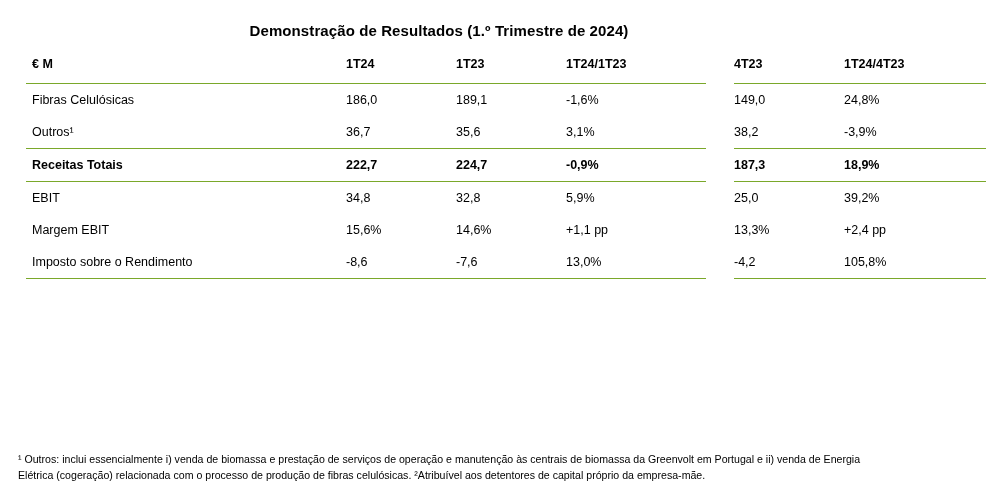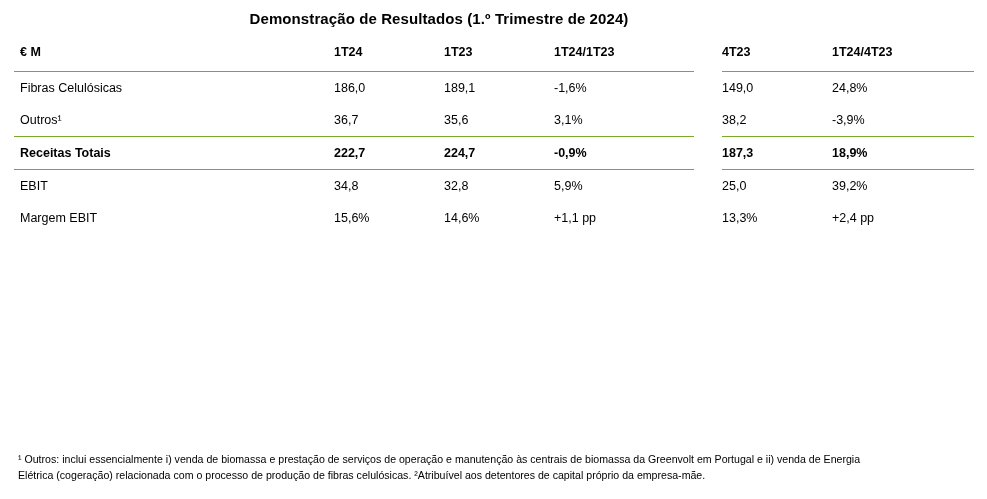--- a/index.html
+++ b/index.html
@@ -12,21 +12,21 @@
     background: #ffffff;
     font-family: "Liberation Sans", sans-serif;
     color: #000000;
     overflow: hidden;
   }
   .page {
     position: relative;
     width: 878px;
     height: 499px;
     box-sizing: border-box;
-    padding: 0;
+    padding: 12px;
   }
   .title {
     text-align: center;
     font-size: 15px;
     font-weight: bold;
     padding-top: 10px;
     padding-bottom: 10px;
     letter-spacing: 0.1px;
   }
   table.fin {
@@ -166,19 +166,28 @@
         <td class="lbl">Margem EBIT</td>
         <td class="num">15,6%</td>
         <td class="num">14,6%</td>
         <td class="num">+1,1 pp</td>
         <td class="gap"></td>
         <td class="num">13,3%</td>
         <td class="num">+2,4 pp</td>
       </tr>
 
 
+      <tr class="row rule">
+        <td class="lbl ruled">Imposto sobre o Rendimento</td>
+        <td class="num ruled">-8,6</td>
+        <td class="num ruled">-7,6</td>
+        <td class="num ruled">13,0%</td>
+        <td class="gap"></td>
+        <td class="num ruled">-4,2</td>
+        <td class="num ruled">105,8%</td>
+      </tr>
 
     </tbody>
   </table>
 
   <div class="footnote">¹ Outros: inclui essencialmente i) venda de biomassa e prestação de serviços de operação e manutenção às centrais de biomassa da Greenvolt em Portugal e ii) venda de Energia Elétrica (cogeração) relacionada com o processo de produção de fibras celulósicas. ²Atribuível aos detentores de capital próprio da empresa-mãe.</div>
 
 </div>
 
 </body></html>

